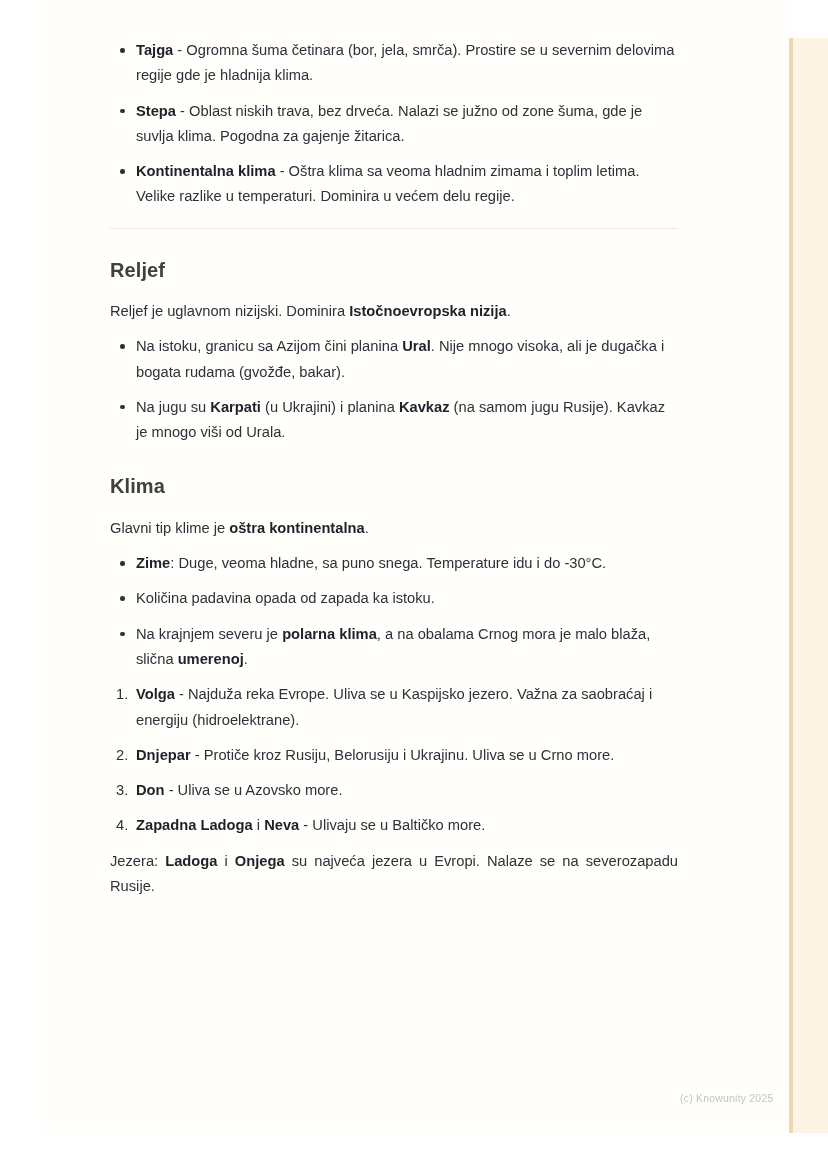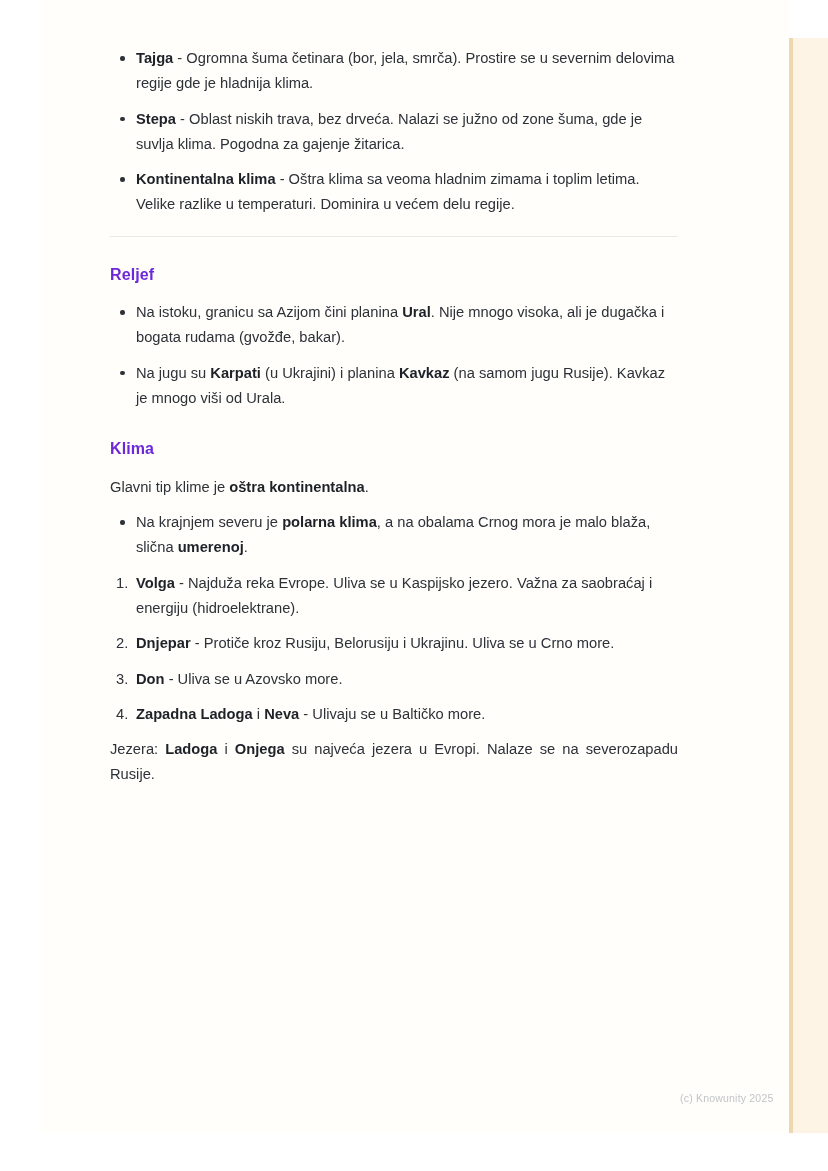--- a/index.html
+++ b/index.html
@@ -36,21 +36,21 @@
     height: 1095px;
     background: #fdf4e6;
     border-left: 4px solid #edd7ae;
     box-sizing: border-box;
   }
 
   
   #content {
     position: absolute;
     left: 70px;
-    top: 36px;
+    top: 28px;
     width: 568px;
     color: #2d3138;
     font-size: 14.7px;
     line-height: 1.72;
   }
 
   p.body-text {
     margin: 0 0 6px 0;
     font-size: 14.7px;
     line-height: 1.72;
@@ -113,23 +113,23 @@
 
   
   h2.section-title {
     font-size: 21.5px;
     font-weight: 700;
     color: #eba62f;
     margin: 26px 0 20px 0;
     letter-spacing: 0.1px;
   }
   h3.sub-title {
-    font-size: 16px;
+    font-size: 20px;
     font-weight: 700;
-    color: #6d28d9;
+    color: #404040;
     margin: 24px 0 12px 0;
     letter-spacing: 0.1px;
   }
 
   hr.divider {
     border: none;
     border-top: 1px solid #ebe9e4;
     margin: 18px 0 0 0;
     width: 568px;
   }
@@ -165,38 +165,47 @@
       <li>
         <span class="b">Kontinentalna klima</span><span> - Oštra klima sa veoma hladnim zimama i toplim letima. Velike razlike u temperaturi. Dominira u većem delu regije.</span>
       </li>
     </ul>
 
     <hr class="divider">
 
 
     <h3 class="sub-title">Reljef</h3>
 
+    <p class="body-text">
+      <span>Reljef je uglavnom nizijski. Dominira </span><span class="b">Istočnoevropska nizija</span><span>.</span>
+    </p>
 
     <ul class="bullets">
       <li>
         <span>Na istoku, granicu sa Azijom čini planina </span><span class="b">Ural</span><span>. Nije mnogo visoka, ali je dugačka i bogata rudama (gvožđe, bakar).</span>
       </li>
       <li>
         <span>Na jugu su </span><span class="b">Karpati</span><span> (u Ukrajini) i planina </span><span class="b">Kavkaz</span><span> (na samom jugu Rusije). Kavkaz je mnogo viši od Urala.</span>
       </li>
     </ul>
 
     <h3 class="sub-title">Klima</h3>
 
     <p class="body-text">
       <span>Glavni tip klime je </span><span class="b">oštra kontinentalna</span><span>.</span>
     </p>
 
     <ul class="bullets">
       <li>
+        <span class="b">Zime</span><span>: Duge, veoma hladne, sa puno snega. Temperature idu i do -30°C.</span>
+      </li>
+      <li>
+        <span>Količina padavina opada od zapada ka istoku.</span>
+      </li>
+      <li>
         <span>Na krajnjem severu je </span><span class="b">polarna klima</span><span>, a na obalama Crnog mora je malo blaža, slična </span><span class="b">umerenoj</span><span>.</span>
       </li>
     </ul>
 
 
 
     <ol class="numbers">
       <li>
         <span class="b">Volga</span><span> - Najduža reka Evrope. Uliva se u Kaspijsko jezero. Važna za saobraćaj i energiju (hidroelektrane).</span>
       </li>

